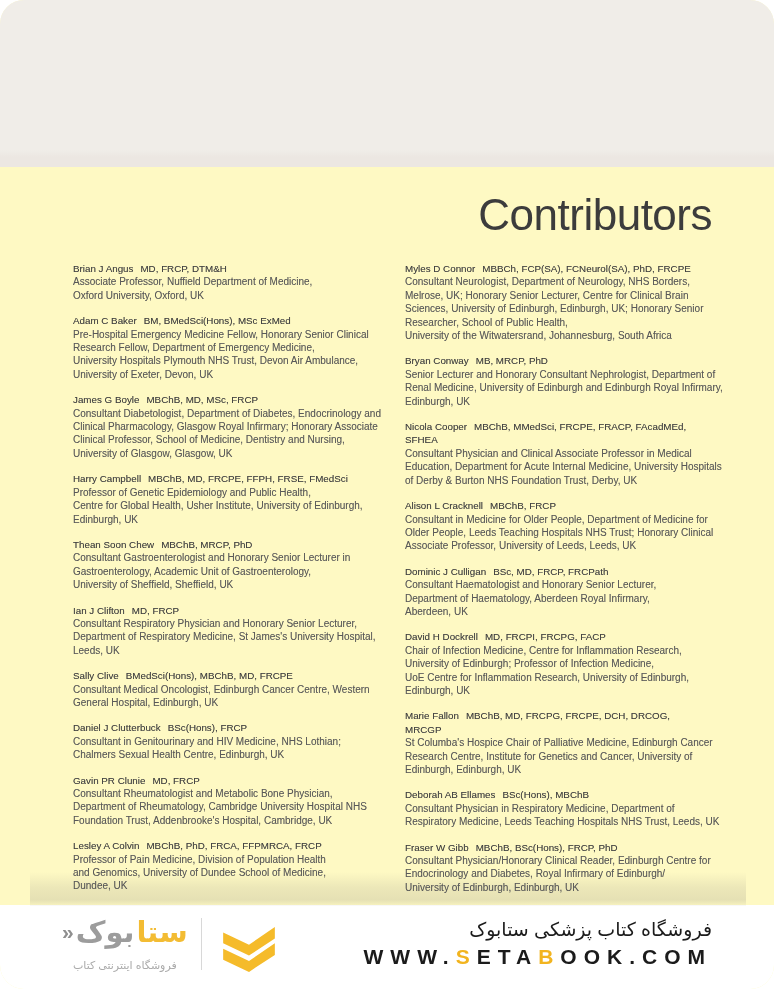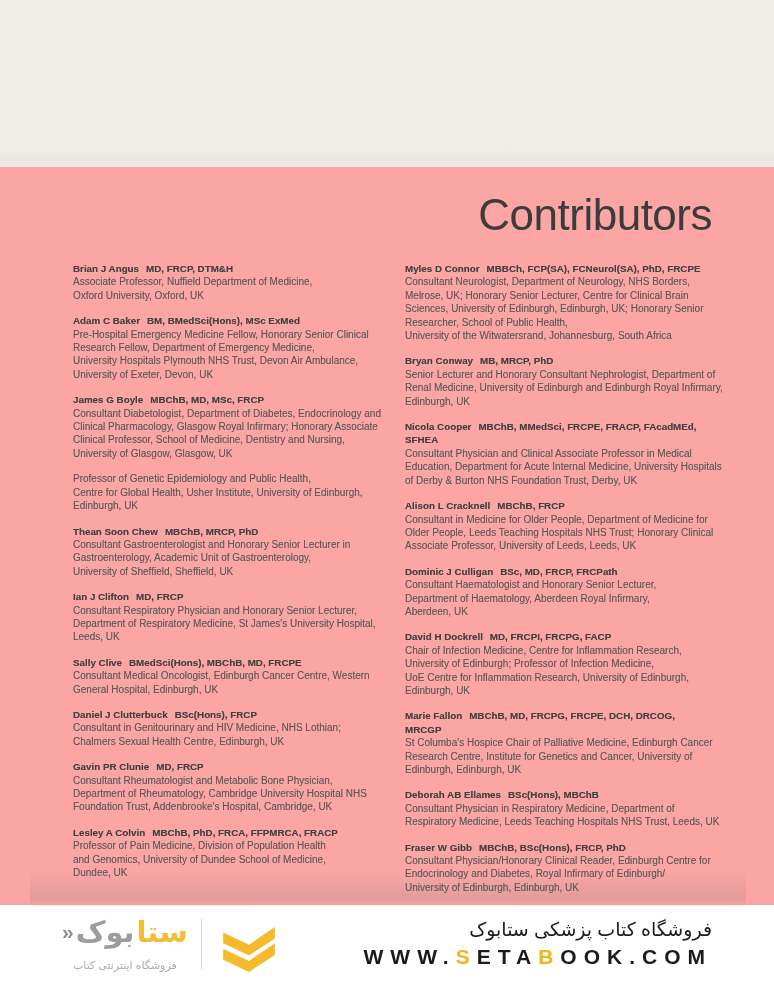--- a/index.html
+++ b/index.html
@@ -1,41 +1,42 @@
 <!DOCTYPE html>
 <html><head>
 <meta charset="utf-8">
 <style>
   html,body{margin:0;padding:0;background:#ffffff;}
   .page{
     position:relative;
     width:774px;height:989px;
-    background:#fca5a5;
+    background:#fef9c3;
     overflow:hidden;
     font-family:"Liberation Sans","DejaVu Sans",sans-serif;
+    border-radius:24px;
   }
   .top-band{
     position:absolute;top:0;left:0;width:774px;height:167px;
     background:linear-gradient(to bottom,#F0EDE8 0%,#F0EDE8 90%,#ECE7E2 94%,#ECE7E2 100%);
   }
   .title{
     position:absolute;top:190px;left:0;right:62px;
     margin:0;text-align:right;
     font-size:44px;font-weight:400;letter-spacing:-0.5px;
     color:#3C3C3C;
   }
   .cols{
     position:absolute;top:262px;left:73px;
     display:flex;gap:20px;z-index:2;
   }
   .col{width:312px;}
   .col.right{width:320px;}
   .entry{margin-bottom:12px;}
   .entry-name{
-    font-size:9.8px;font-weight:bold;color:#414141;
+    font-size:9.8px;font-weight:normal;color:#414141;
     line-height:13.4px;white-space:nowrap;
     text-shadow:0 0 0.4px rgba(65,65,65,0.45);
   }
   .entry-name .creds{margin-left:7px;}
   .entry-line{
     font-size:10px;color:#595959;line-height:13.4px;
     white-space:nowrap;
     text-shadow:0 0 0.4px rgba(89,89,89,0.4);
   }
   .scan-shadow{
@@ -93,20 +94,21 @@
           <div class="entry-line">University of Exeter, Devon, UK</div>
         </div>
         <div class="entry">
           <div class="entry-name"><span class="nm">James G Boyle</span><span class="creds">MBChB, MD, MSc, FRCP</span></div>
           <div class="entry-line">Consultant Diabetologist, Department of Diabetes, Endocrinology and</div>
           <div class="entry-line">Clinical Pharmacology, Glasgow Royal Infirmary; Honorary Associate</div>
           <div class="entry-line">Clinical Professor, School of Medicine, Dentistry and Nursing,</div>
           <div class="entry-line">University of Glasgow, Glasgow, UK</div>
         </div>
         <div class="entry">
+          <div class="entry-name"><span class="nm">Harry Campbell</span><span class="creds">MBChB, MD, FRCPE, FFPH, FRSE, FMedSci</span></div>
           <div class="entry-line">Professor of Genetic Epidemiology and Public Health,</div>
           <div class="entry-line">Centre for Global Health, Usher Institute, University of Edinburgh,</div>
           <div class="entry-line">Edinburgh, UK</div>
         </div>
         <div class="entry">
           <div class="entry-name"><span class="nm">Thean Soon Chew</span><span class="creds">MBChB, MRCP, PhD</span></div>
           <div class="entry-line">Consultant Gastroenterologist and Honorary Senior Lecturer in</div>
           <div class="entry-line">Gastroenterology, Academic Unit of Gastroenterology,</div>
           <div class="entry-line">University of Sheffield, Sheffield, UK</div>
         </div>
@@ -126,21 +128,21 @@
           <div class="entry-line">Consultant in Genitourinary and HIV Medicine, NHS Lothian;</div>
           <div class="entry-line">Chalmers Sexual Health Centre, Edinburgh, UK</div>
         </div>
         <div class="entry">
           <div class="entry-name"><span class="nm">Gavin PR Clunie</span><span class="creds">MD, FRCP</span></div>
           <div class="entry-line">Consultant Rheumatologist and Metabolic Bone Physician,</div>
           <div class="entry-line">Department of Rheumatology, Cambridge University Hospital NHS</div>
           <div class="entry-line">Foundation Trust, Addenbrooke's Hospital, Cambridge, UK</div>
         </div>
         <div class="entry">
-          <div class="entry-name"><span class="nm">Lesley A Colvin</span><span class="creds">MBChB, PhD, FRCA, FFPMRCA, FRACP</span></div>
+          <div class="entry-name"><span class="nm">Lesley A Colvin</span><span class="creds">MBChB, PhD, FRCA, FFPMRCA, FRCP</span></div>
           <div class="entry-line">Professor of Pain Medicine, Division of Population Health</div>
           <div class="entry-line">and Genomics, University of Dundee School of Medicine,</div>
           <div class="entry-line">Dundee, UK</div>
         </div>
       </div>
     <div class="col right">
         <div class="entry">
           <div class="entry-name"><span class="nm">Myles D Connor</span><span class="creds">MBBCh, FCP(SA), FCNeurol(SA), PhD, FRCPE</span></div>
           <div class="entry-line">Consultant Neurologist, Department of Neurology, NHS Borders,</div>
           <div class="entry-line">Melrose, UK; Honorary Senior Lecturer, Centre for Clinical Brain</div>

